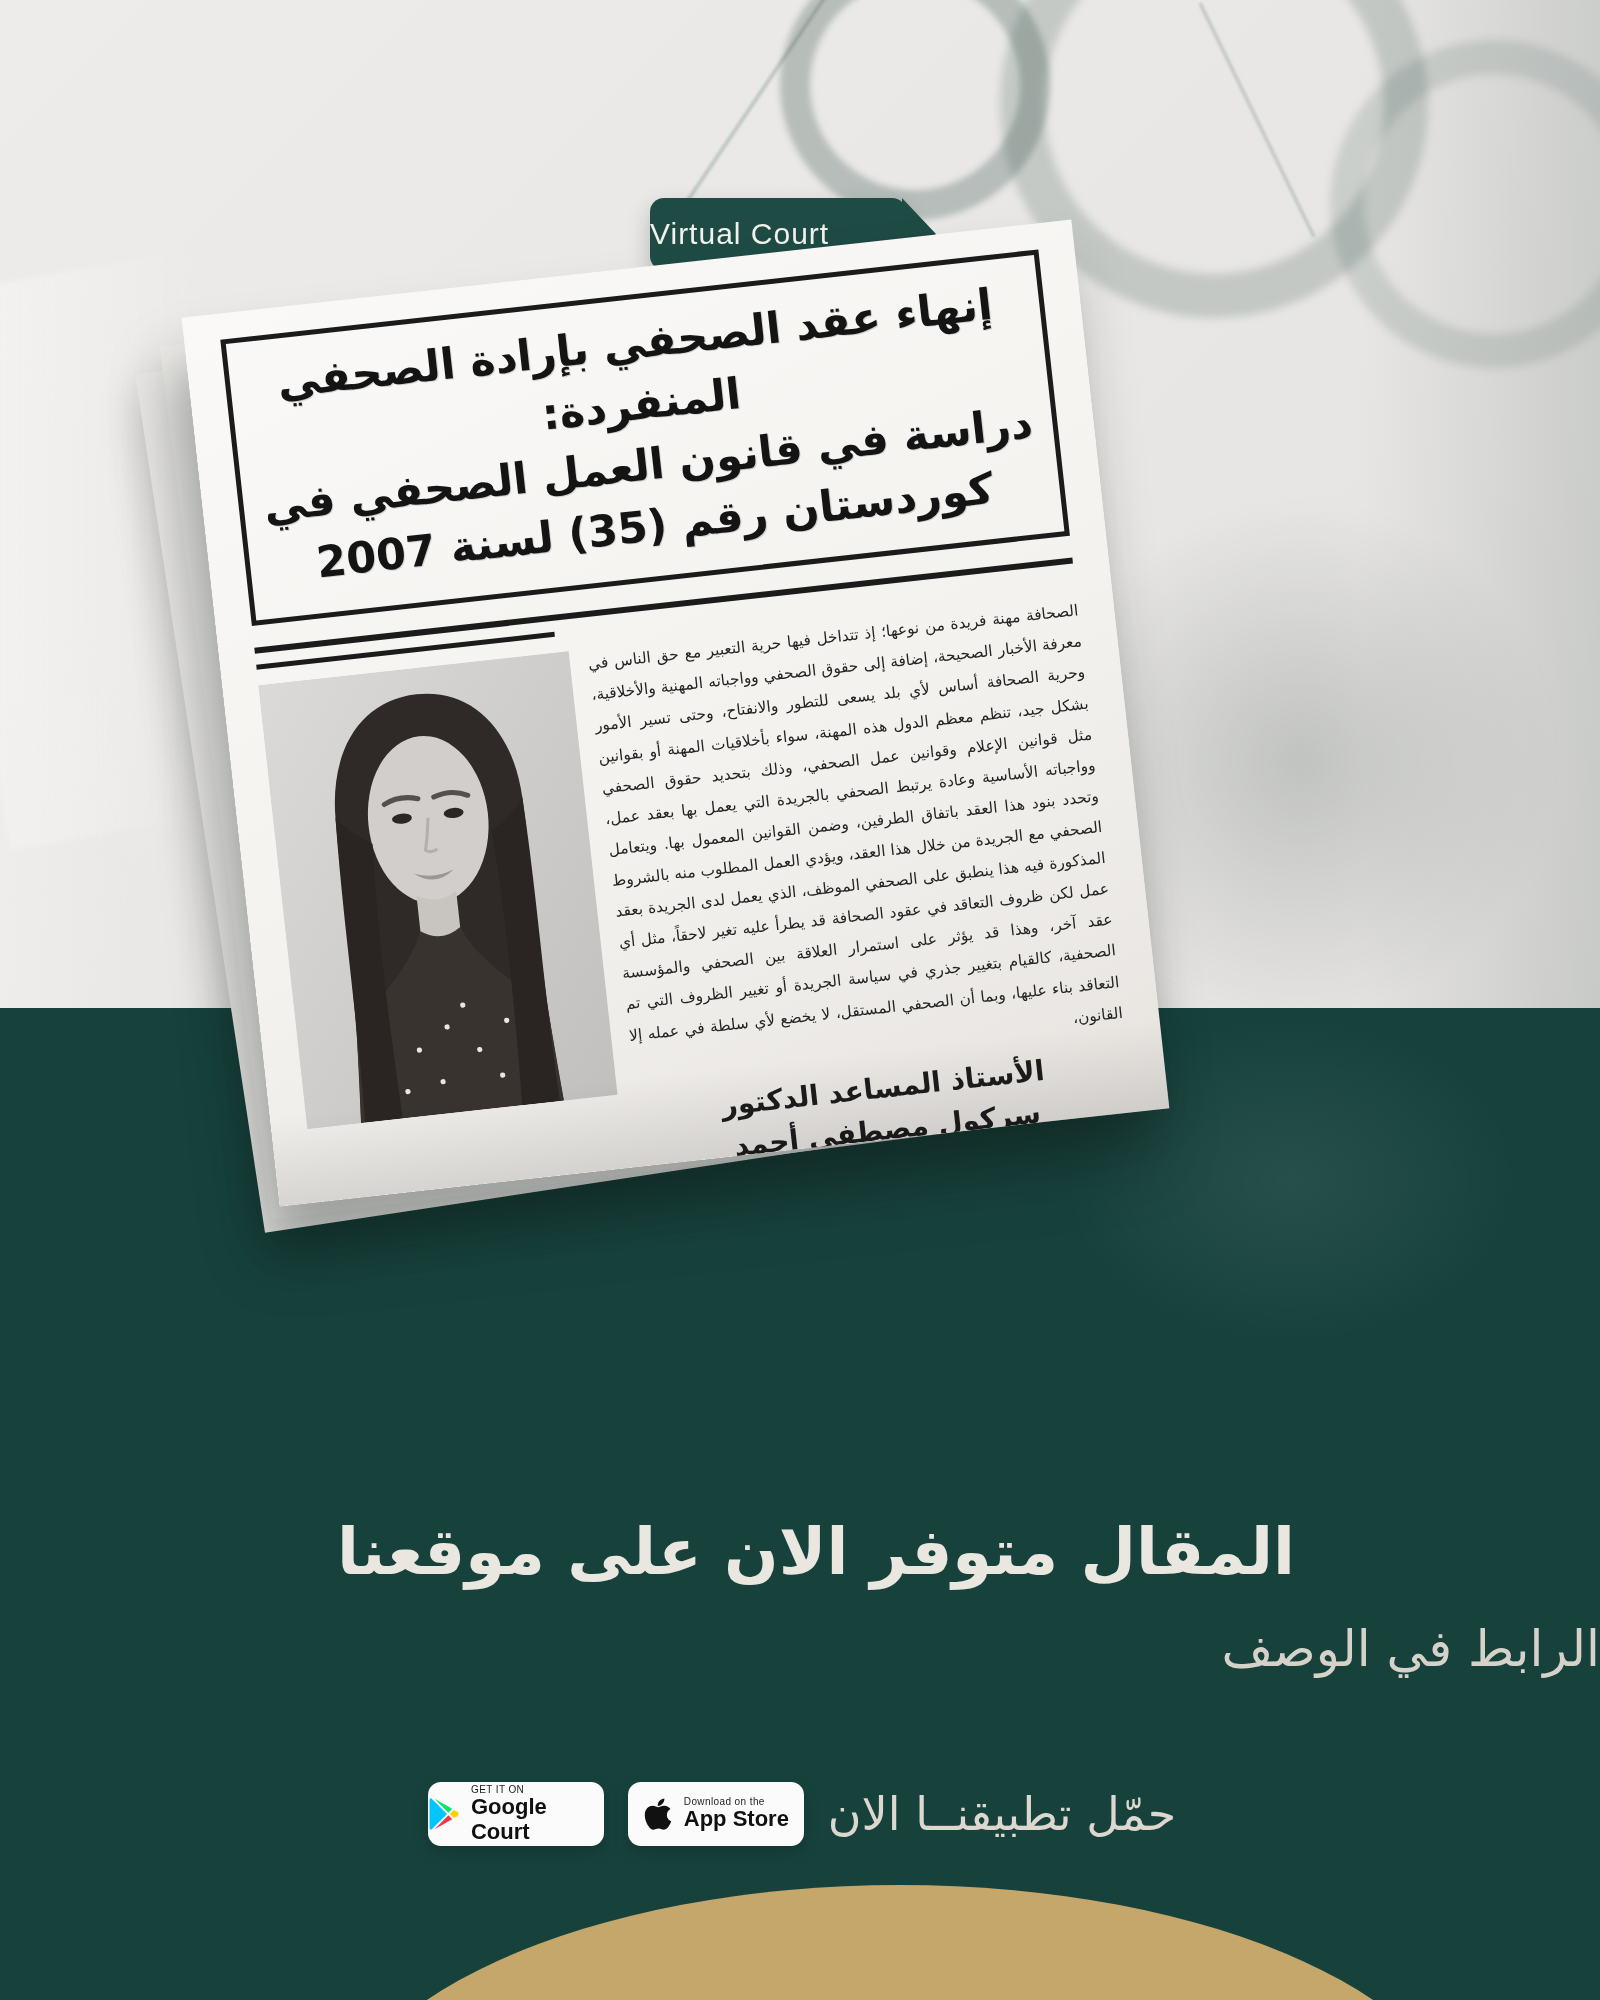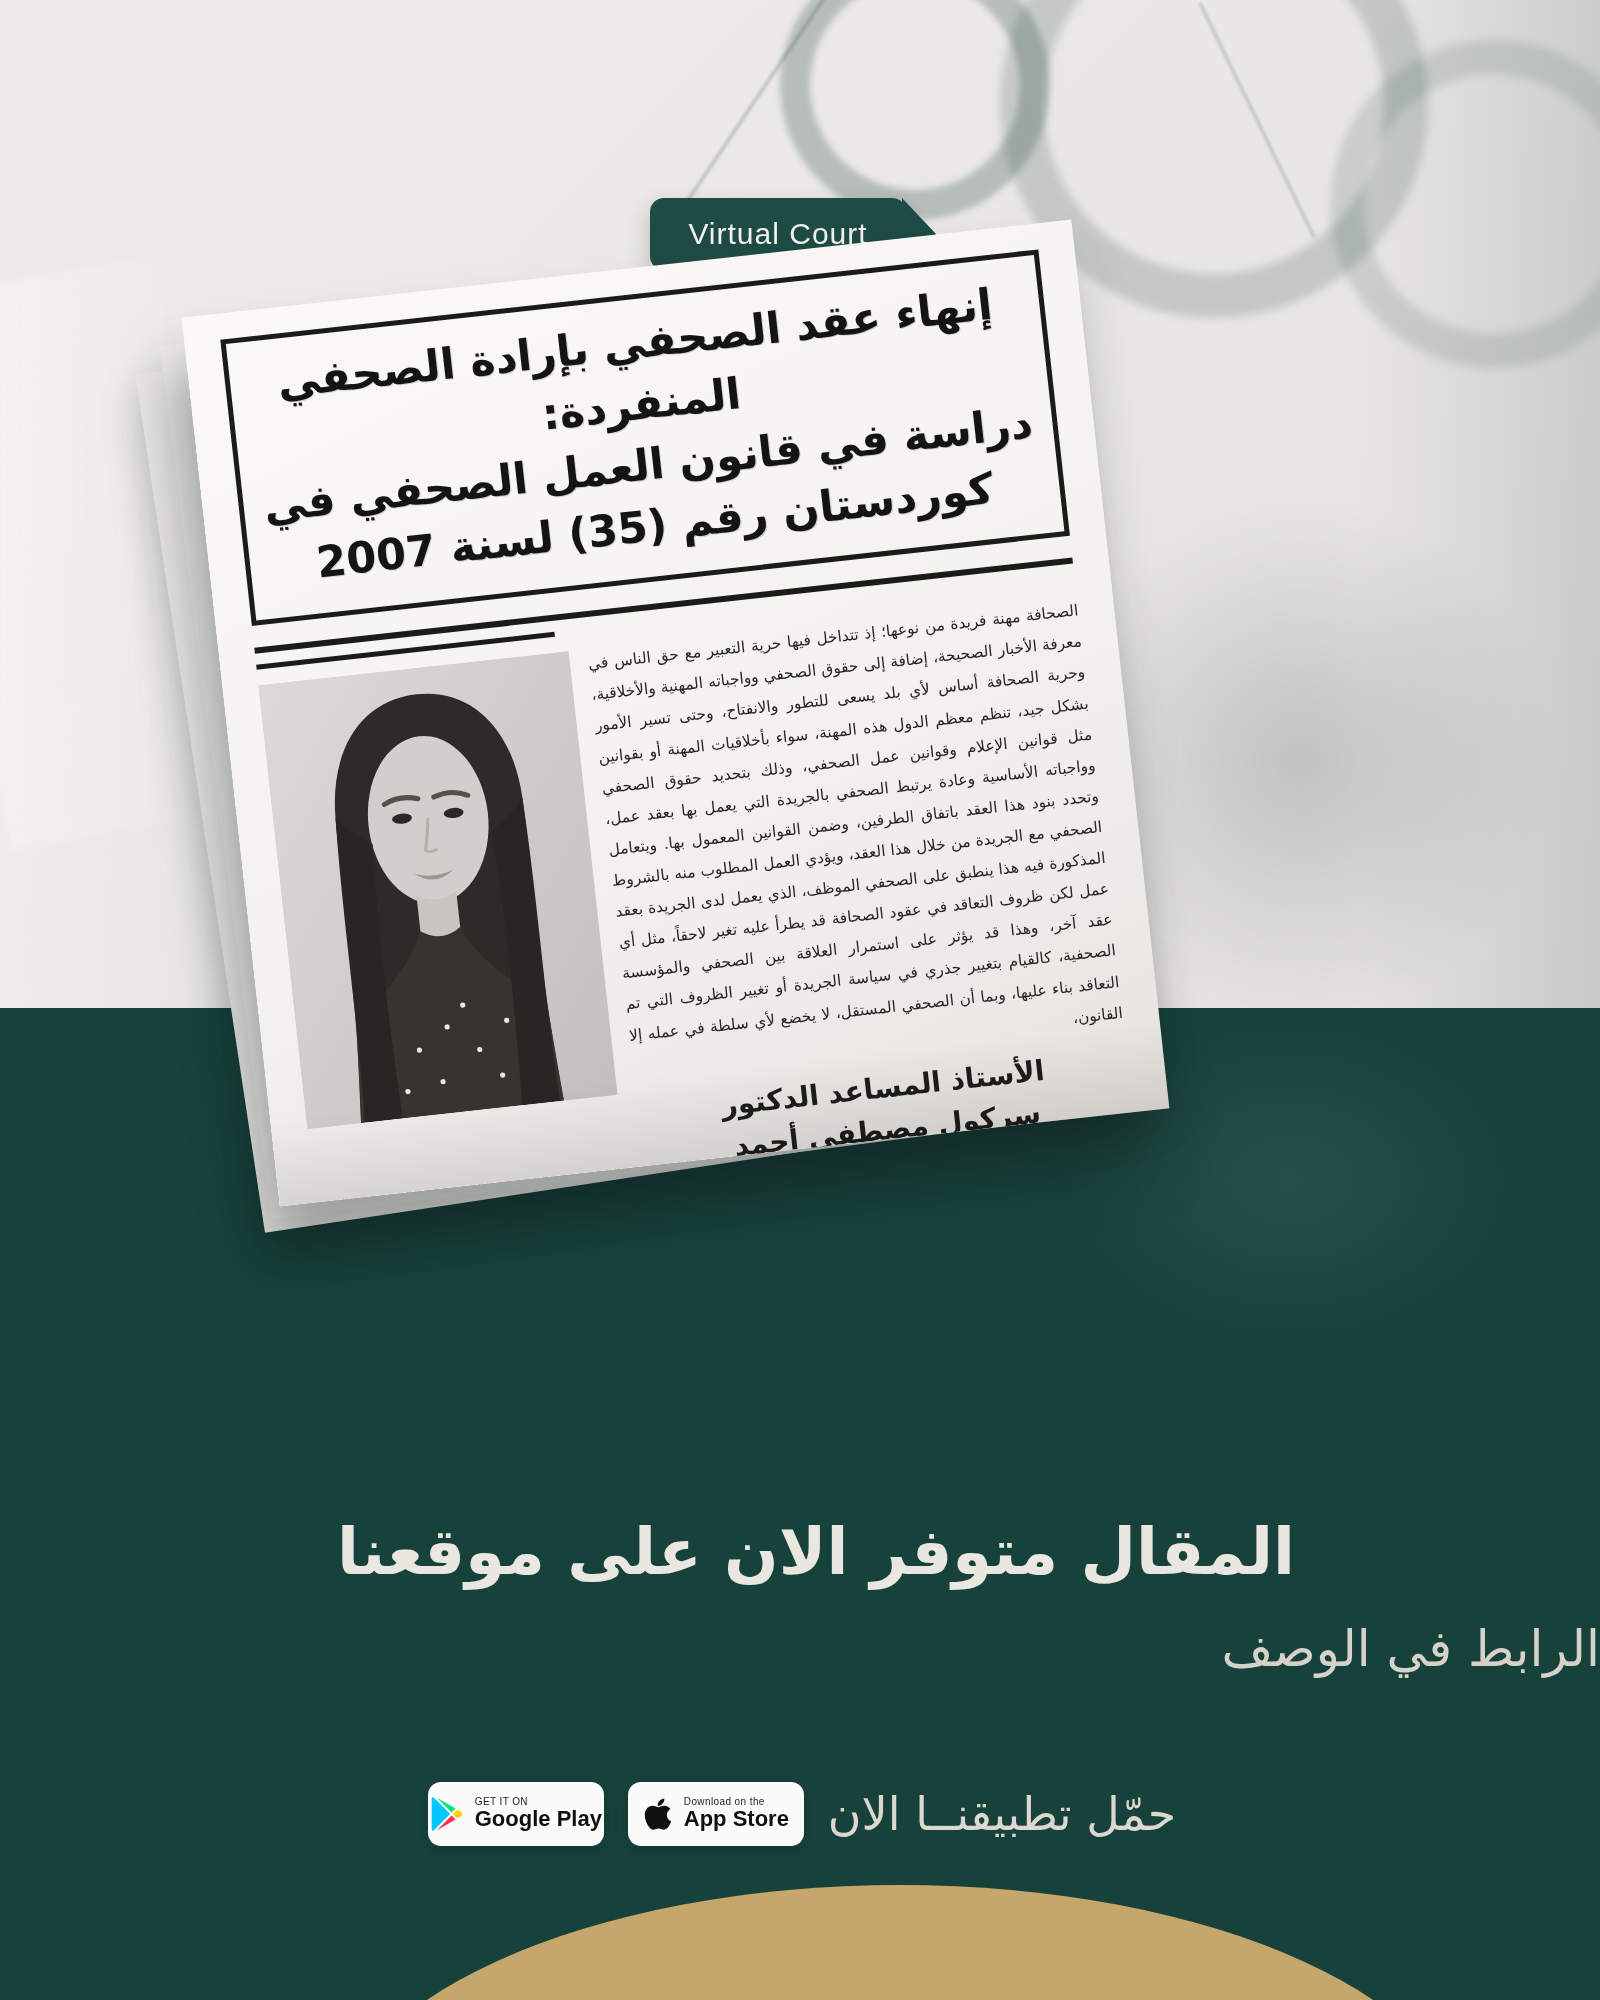--- a/index.html
+++ b/index.html
@@ -23,21 +23,21 @@
   .ghost-pages2{left:-60px;top:700px;width:260px;height:380px;
     background:linear-gradient(95deg,#f2f0ee 10%,rgba(242,240,238,0) 70%);
     transform:rotate(-6deg);filter:blur(2px);opacity:.8;}
   
   .teal-section{position:absolute;left:0;top:1008px;width:1600px;height:992px;background:#17423c;}
   .teal-ghost{left:1060px;top:1015px;width:460px;height:330px;
     background:radial-gradient(ellipse at center,rgba(255,255,255,.07),rgba(255,255,255,0) 70%);}
   .gold-arc{position:absolute;left:330px;top:1885px;width:1140px;height:520px;border-radius:50%;background:#c5a66b;}
   
   .vc-badge{position:absolute;left:650px;top:198px;width:256px;height:72px;background:#1e4b44;
-    border-radius:14px;display:flex;align-items:center;justify-content:center;
+    border-radius:14px;display:flex;align-items:center;justify-content:flex-start;
     box-shadow:0 10px 22px rgba(20,40,36,.25);}
   .vc-badge::after{content:'';position:absolute;right:-30px;top:0;width:0;height:0;
     border-top:36px solid transparent;border-bottom:36px solid transparent;border-left:34px solid #1e4b44;}
   .vc-label{color:#f2f1ee;font-size:30px;letter-spacing:1px;font-family:"Liberation Sans",sans-serif;}
   
   .sheet{position:absolute;box-sizing:border-box;}
   .sheet-back1{left:195px;top:302px;width:905px;height:868px;background:#eceae8;
     transform:rotate(-8.6deg);box-shadow:0 20px 45px rgba(0,0,0,.20);}
   .sheet-back2{left:212px;top:286px;width:900px;height:880px;background:#f1efec;transform:rotate(-7.3deg);}
   .paper{left:228px;top:266px;width:895px;height:894px;
@@ -160,21 +160,21 @@
   <div class="stores">
     <div class="store-badge">
       <svg width="34" height="36" viewBox="0 0 512 512">
         <path fill="#00c6ff" d="M47 0C34 6.8 25.3 19.2 25.3 35.3v441.3c0 16.1 8.7 28.5 21.7 35.3l256.6-256L47 0z"></path>
         <path fill="#00e573" d="M325.3 234.3L104.6 13l280.8 161.2-60.1 60.1z"></path>
         <path fill="#ffd000" d="M472.2 225.6l-58.9-34.1-65.7 64.5 65.7 64.5 60.1-34.1c18-14.3 18-46.5-1.2-60.8z"></path>
         <path fill="#f4334a" d="M104.6 499l280.8-161.2-60.1-60.1L104.6 499z"></path>
       </svg>
       <div class="store-text">
         <span class="store-small">GET IT ON</span>
-        <span class="store-big">Google Play</span>
+        <span class="store-big">Google Court</span>
       </div>
     </div>
     <div class="store-badge">
       <svg width="30" height="36" viewBox="0 0 384 512">
         <path fill="#111111" d="M318.7 268.7c-.2-36.7 16.4-64.4 50-84.8-18.8-26.9-47.2-41.7-84.7-44.6-35.5-2.8-74.3 20.7-88.5 20.7-15 0-49.4-19.7-76.4-19.7C63.3 140.3 4 184.8 4 273.5q0 39.3 14.4 81.2c12.8 36.7 59 126.7 107.2 125.2 25.2-.6 43-17.9 75.8-17.9 31.8 0 48.3 17.9 76.4 17.9 48.6-.7 90.4-82.5 102.6-119.3-65.2-30.7-61.7-90-61.7-91.9zM258.1 106.4c27.3-32.4 24.8-61.9 24-72.5-24.1 1.4-52 16.4-67.9 34.9-17.5 19.8-27.8 44.3-25.6 71.9 26.1 2 49.9-11.4 69.5-34.3z"></path>
       </svg>
       <div class="store-text">
         <span class="store-small">Download on the</span>
         <span class="store-big">App Store</span>
       </div>

